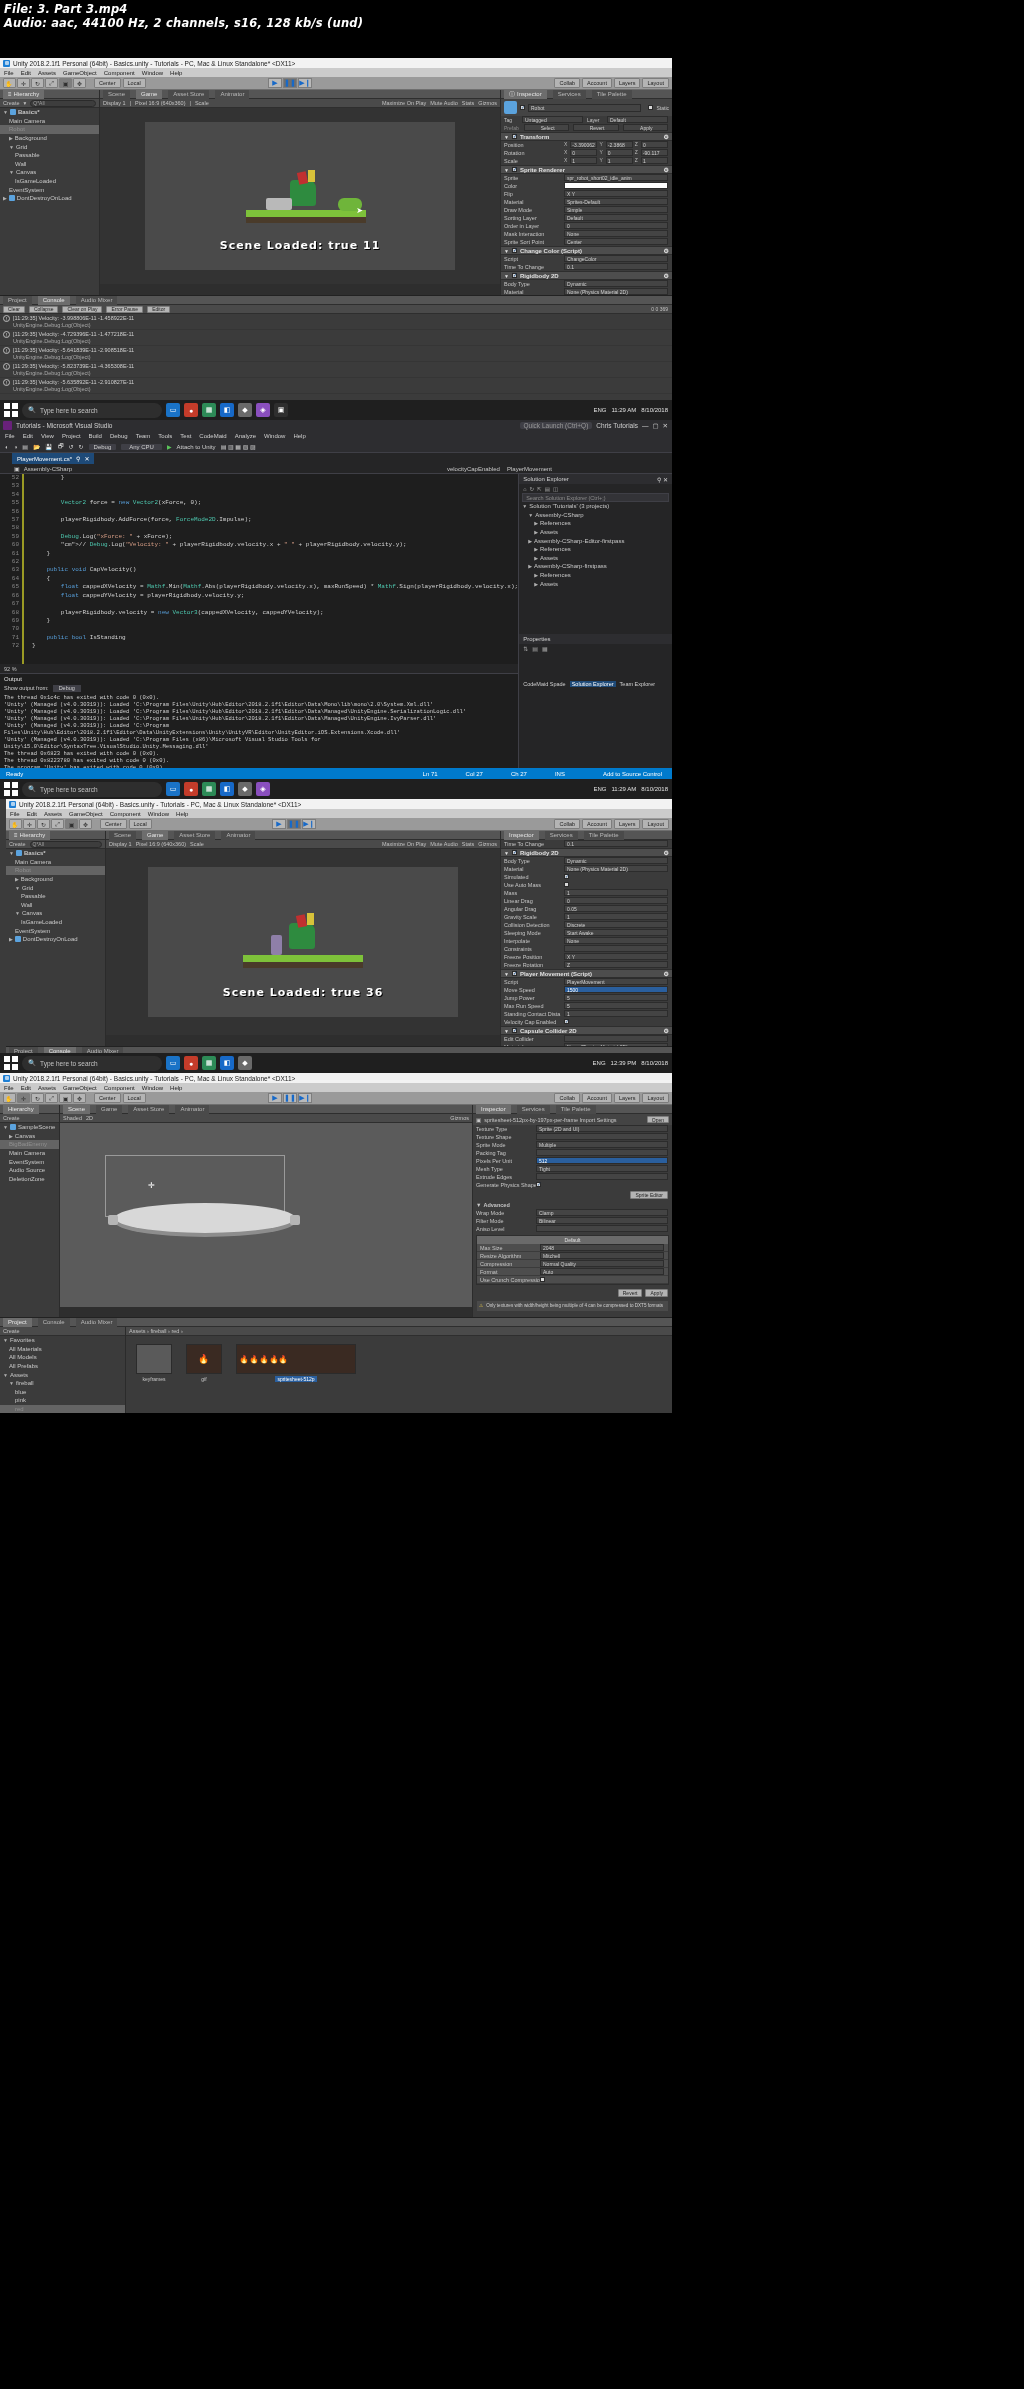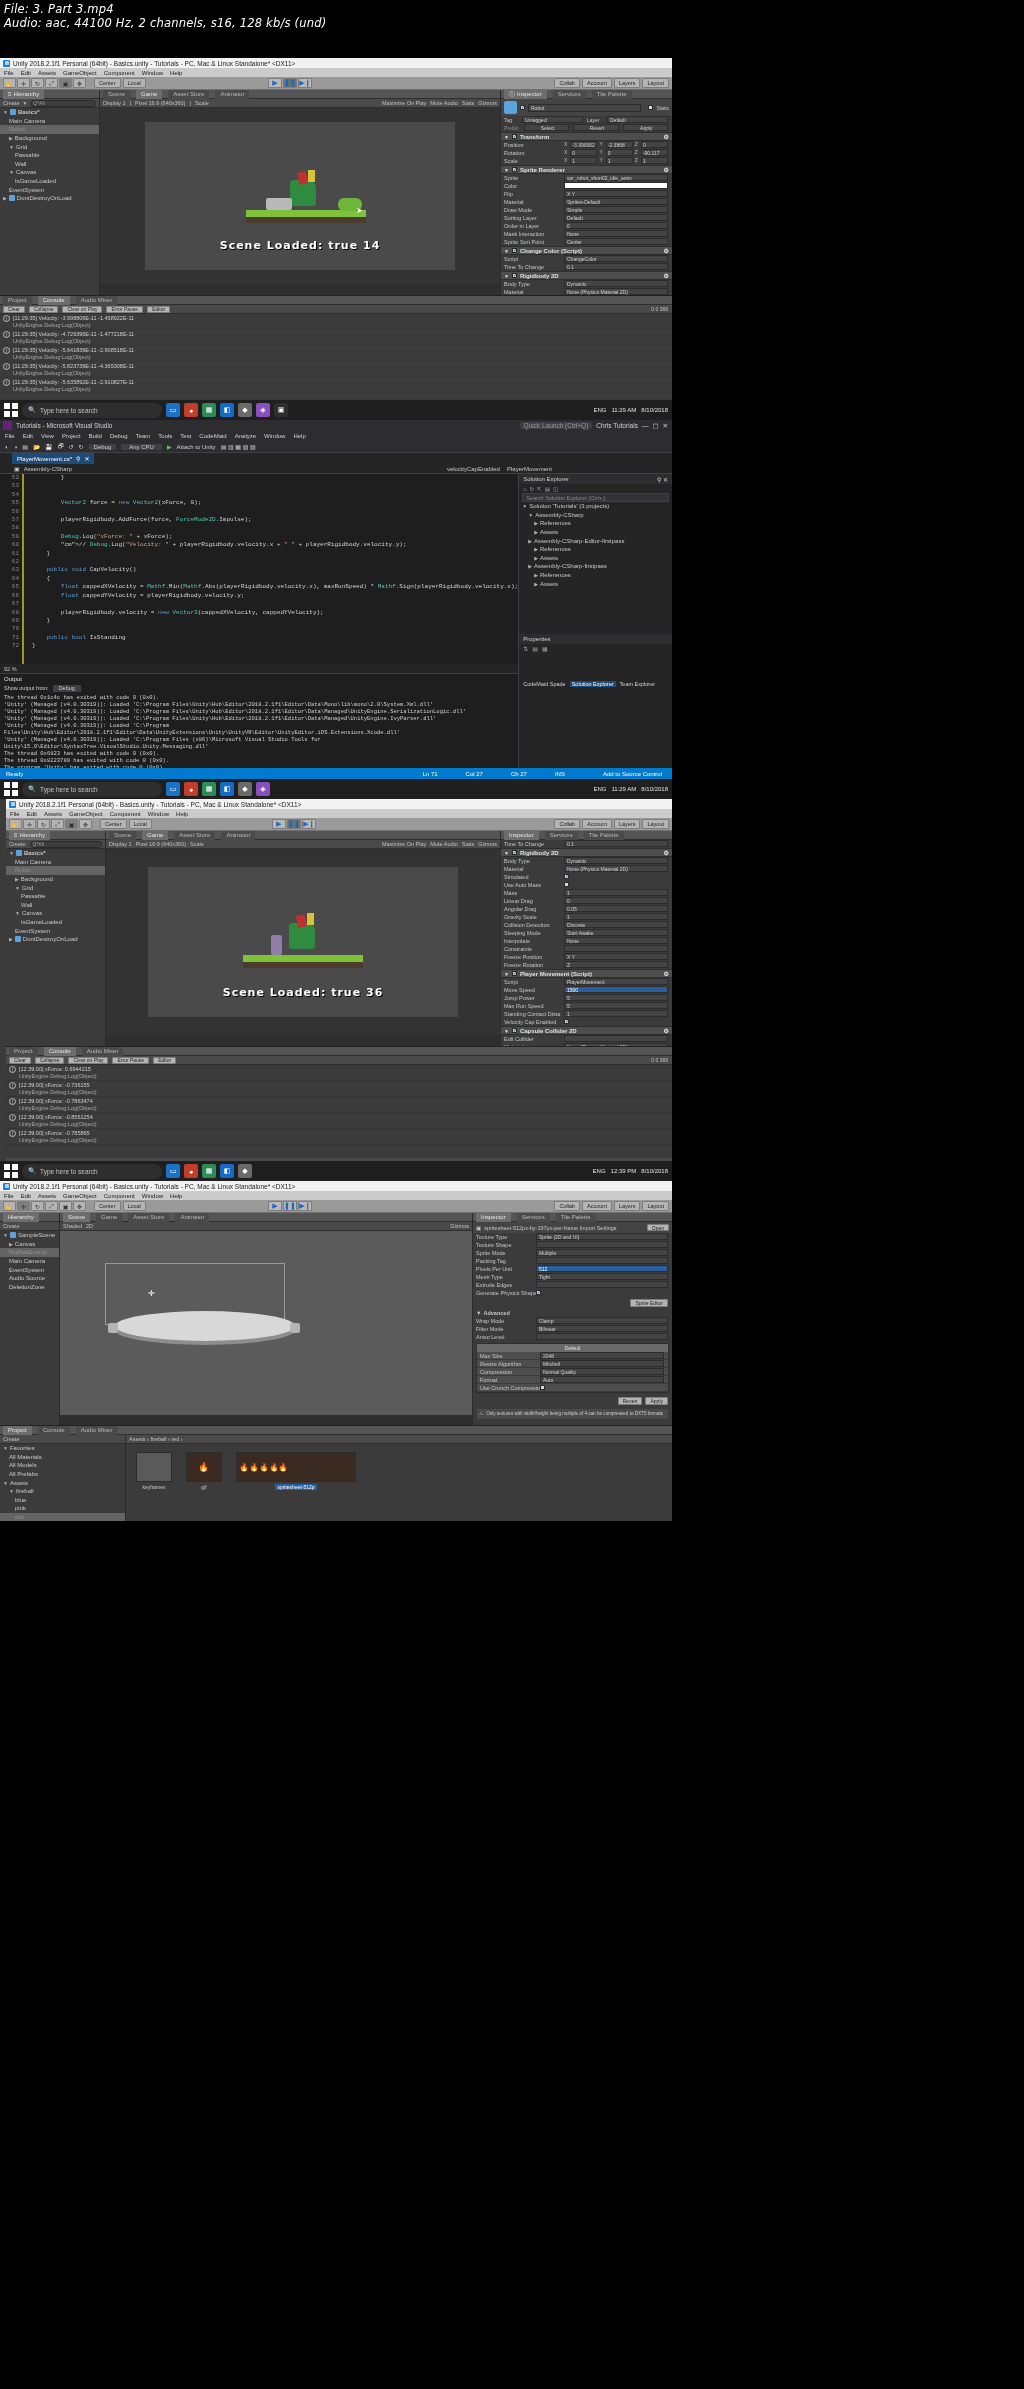--- a/index.html
+++ b/index.html
@@ -1,21 +1,21 @@
 <!DOCTYPE html>
 <html><head>
 <meta charset="utf-8">
 <style>
   * { box-sizing: border-box; margin:0; padding:0; }
   html,body { background:#000; }
   body { width:1024px; height:2389px; font-family:"Liberation Sans", sans-serif; position:relative; overflow:hidden; }
 
   
   .vinfo { background:#000; color:#fff; padding:2px 4px 4px 4px; height:58px; }
-  .vinfo div { font-family:"DejaVu Sans", sans-serif; font-style:italic; font-size:11.5px; line-height:14px; letter-spacing:.2px; white-space:nowrap; }
+  .vinfo div { font-family:"DejaVu Sans", sans-serif; font-style:italic; font-size:11.5px; line-height:14px; letter-spacing:.2px; white-space:nowrap;font-weight:bold; }
 
   
   .win { position:relative; width:672px; background:#3b3b3b; color:#c8c8c8; font-size:6.5px; overflow:hidden; }
   .titlebar { height:10px; background:#f2f2f2; color:#202020; font-size:6.5px; display:flex; align-items:center; padding-left:3px; gap:3px; }
   .uicon { width:7px;height:7px;background:#1e7fd4;border-radius:1px;display:inline-block; position:relative;}
   .uicon:after{content:"";position:absolute;inset:1.5px;background:#fff;opacity:.65;border-radius:1px;}
   .menubar { height:9px; background:#cbcbcb; color:#1a1a1a; display:flex; align-items:center; gap:7px; padding-left:4px; font-size:6px; }
   .toolbar { height:13px; background:#9a9a9a; display:flex; align-items:center; padding:0 3px; gap:2px; border-bottom:1px solid #6f6f6f;}
   .tbtn { width:13px;height:10px;background:#b4b4b4;border:1px solid #7d7d7d;border-radius:1px; display:flex;align-items:center;justify-content:center;font-size:6px;color:#303030;}
   .tbtn.on{background:#7e7e7e;}
@@ -231,21 +231,21 @@
           <div style="position:absolute;left:52%;top:42%;transform:translate(-50%,0);width:120px;height:46px;">
             <div style="position:absolute;left:44px;top:-4px;width:26px;height:26px;background:#2e8b3f;border-radius:4px 8px 3px 3px;"></div>
             <div style="position:absolute;left:52px;top:-12px;width:9px;height:12px;background:#c03030;transform:rotate(-12deg);"></div>
             <div style="position:absolute;left:62px;top:-14px;width:7px;height:12px;background:#d8c23a;"></div>
             <div style="position:absolute;left:20px;top:14px;width:26px;height:12px;background:#b9b9b9;border-radius:2px;"></div>
             <div style="position:absolute;left:0;top:26px;width:120px;height:7px;background:#7ec23a;"></div>
             <div style="position:absolute;left:0;top:33px;width:120px;height:6px;background:#4a3b2a;"></div>
             <div style="position:absolute;left:92px;top:14px;width:24px;height:13px;background:#6fb53a;border-radius:6px;"></div>
             <div style="position:absolute;left:110px;top:22px;color:#fff;font-size:8px;">➤</div>
           </div>
-          <div class="gametext" style="bottom:18px;">Scene Loaded: true 14</div>
+          <div class="gametext" style="bottom:18px;">Scene Loaded: true 11</div>
         </div>
       </div>
     </div>
 
     <div class="insp" style="overflow:hidden;">
       <div class="panelhdr">
         <div class="tab sel">
           <span>ⓘ</span>
           <span>Inspector</span>
         </div>
@@ -685,21 +685,21 @@
   <div class="tbicon" style="background:#1769c8">◧</div>
   <div class="tbicon" style="background:#6a6a6a">◆</div>
   <div class="tbicon" style="background:#8a4fbe">◈</div>
   <div class="tbright">
     <span>ENG</span>
     <span>11:29 AM</span>
     <span>8/10/2018</span>
   </div>
 </div>
 
-<div class="win" style="height:362px;padding-left:6px;">
+<div class="win" style="height:254px;padding-left:6px;">
   <div class="titlebar">
     <span class="uicon"></span>
     <span>Unity 2018.2.1f1 Personal (64bit) - Basics.unity - Tutorials - PC, Mac &amp; Linux Standalone* &lt;DX11&gt;</span>
   </div>
   <div class="menubar" id="u2-menu">
       <span>File</span>
       <span>Edit</span>
       <span>Assets</span>
       <span>GameObject</span>
       <span>Component</span>

